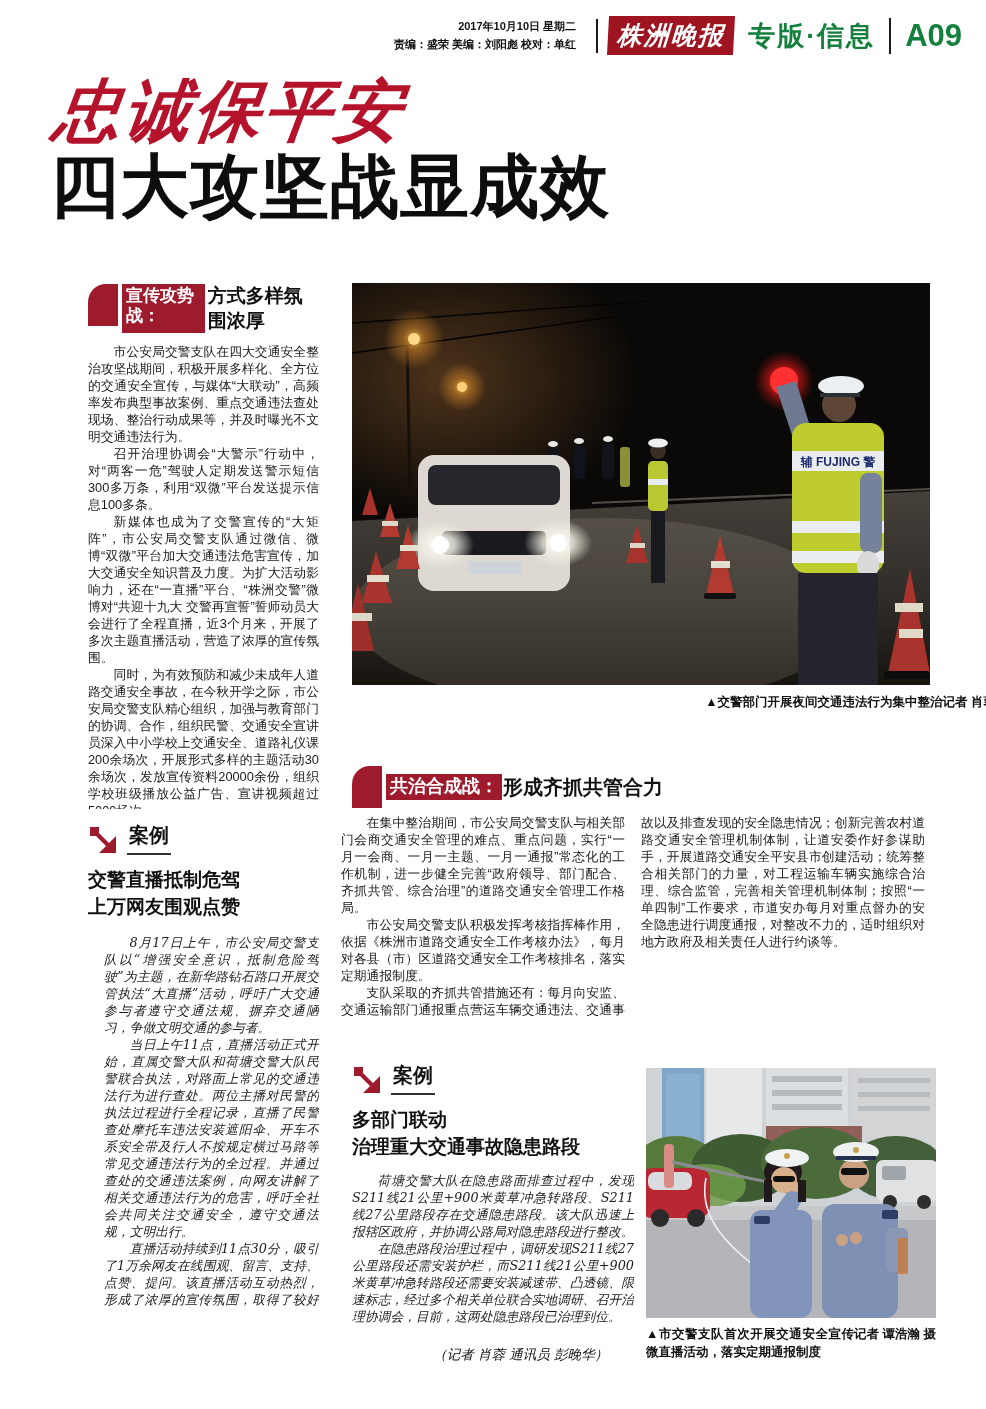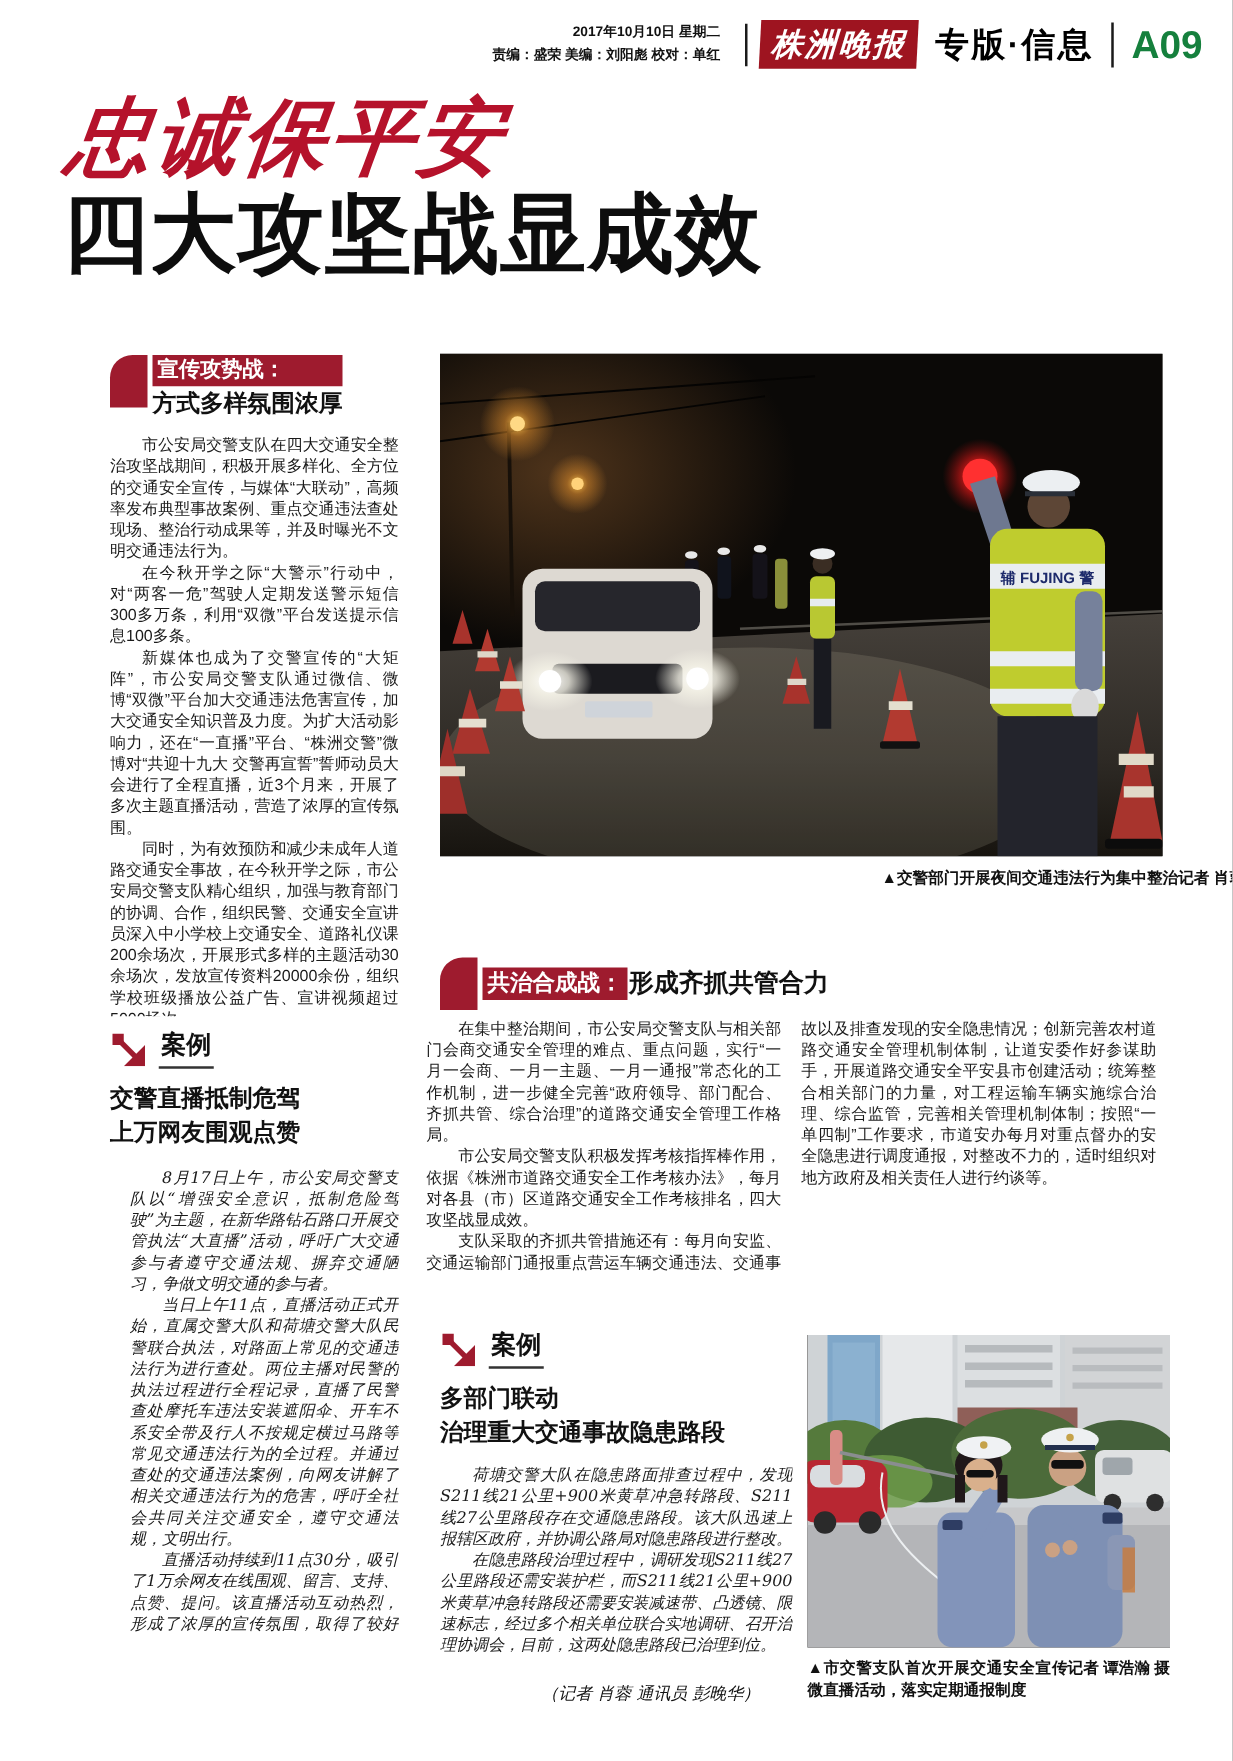--- a/index.html
+++ b/index.html
@@ -13,36 +13,36 @@
   .page{position:relative;width:986px;height:1409px;margin:0 auto;background:#ffffff;
         font-family:"Liberation Sans",sans-serif;color:var(--ink);overflow:hidden;}
 
   
   .hdr{position:absolute;top:16px;right:24px;display:flex;align-items:center;}
   .hdr-meta{text-align:right;font-size:11px;font-weight:bold;line-height:1.55;color:#111;
             padding-right:10px;}
   .hdr-sep{width:2px;height:34px;background:#1a1a1a;margin:0 10px;}
   .masthead{background:var(--masthead-bg);color:#fff;font-weight:bold;font-style:italic;
             font-size:25px;letter-spacing:2px;padding:3px 9px;transform:skewX(-3deg);}
-  .seclabel{font-size:27px;font-weight:bold;color:#000000;margin:0 14px 0 14px;letter-spacing:2px;}
+  .seclabel{font-size:27px;font-weight:bold;color:#15803d;margin:0 14px 0 14px;letter-spacing:2px;}
   .pageno{font-size:31px;font-weight:600;color:#15803d;border-left:2px solid #1a1a1a;padding-left:14px;}
 
   
   .headline{position:absolute;left:50px;top:76px;width:600px;}
   .hl1{color:var(--headline-red);font-size:67px;font-weight:bold;font-style:italic;
        transform:skewX(-7deg);transform-origin:left bottom;letter-spacing:3px;line-height:1.05;}
   .hl2{color:#0d0d0d;font-size:69px;font-weight:bold;letter-spacing:1px;line-height:1.0;margin-top:6px;}
 
   
   .sec-head{display:flex;align-items:flex-start;}
   .mark{width:30px;height:42px;background:var(--accent);border-radius:18px 0 0 0;flex:0 0 30px;}
   .sec-tag{background:var(--accent);color:#fff;font-weight:bold;font-size:17px;
            padding:2px 4px 3px;display:inline-block;line-height:1.2;}
   .sec-sub{font-size:19px;font-weight:bold;color:#111;line-height:1.3;}
-  .stack{margin-left:4px;display:flex;flex-direction:column;gap:3px;}
+  .stack{margin-left:4px;display:flex;gap:3px;}
   .inline-head{display:flex;align-items:center;}
   .inline-head .sec-tag{font-size:18px;}
   .inline-head .sec-sub{font-size:20px;margin-left:1px;}
 
   
   .bodytext p{margin:0;text-indent:2em;font-size:12.8px;line-height:17px;
               text-align:justify;color:var(--ink);}
   .kai p{font-family:"DejaVu Serif",serif;font-style:italic;}
   .leftcol{position:absolute;left:88px;top:284px;width:231px;}
   .leftcol .bodytext{margin-top:10px;height:466px;overflow:hidden;}
@@ -97,21 +97,21 @@
   <div class="leftcol">
     <div class="sec-head">
       <div class="mark"></div>
       <div class="stack">
         <span class="sec-tag">宣传攻势战：</span>
         <span class="sec-sub">方式多样氛围浓厚</span>
       </div>
     </div>
     <div class="bodytext">
       <p>市公安局交警支队在四大交通安全整治攻坚战期间，积极开展多样化、全方位的交通安全宣传，与媒体“大联动”，高频率发布典型事故案例、重点交通违法查处现场、整治行动成果等，并及时曝光不文明交通违法行为。</p>
-      <p>在今秋开学之际“大警示”行动中，对“两客一危”驾驶人定期发送警示短信300多万条，利用“双微”平台发送提示信息100多条。</p>
+      <p>召开治理协调会“大警示”行动中，对“两客一危”驾驶人定期发送警示短信300多万条，利用“双微”平台发送提示信息100多条。</p>
       <p>新媒体也成为了交警宣传的“大矩阵”，市公安局交警支队通过微信、微博“双微”平台加大交通违法危害宣传，加大交通安全知识普及力度。为扩大活动影响力，还在“一直播”平台、“株洲交警”微博对“共迎十九大 交警再宣誓”誓师动员大会进行了全程直播，近3个月来，开展了多次主题直播活动，营造了浓厚的宣传氛围。</p>
       <p>同时，为有效预防和减少未成年人道路交通安全事故，在今秋开学之际，市公安局交警支队精心组织，加强与教育部门的协调、合作，组织民警、交通安全宣讲员深入中小学校上交通安全、道路礼仪课200余场次，开展形式多样的主题活动30余场次，发放宣传资料20000余份，组织学校班级播放公益广告、宣讲视频超过5000场次。</p>
     </div>
   </div>
 
   <div class="case1">
     <div class="case-head">
       <svg width="30" height="28" viewBox="0 0 30 28">
         <polygon points="28,28 28,11 21,18 6,3 3,6 18,21 11,28" fill="#9e1b2e"></polygon>
         <rect x="2" y="2" width="9" height="9" fill="#9e1b2e"></rect>
@@ -249,21 +249,21 @@
   <div class="sec2head">
     <div class="sec-head inline-head">
       <div class="mark"></div>
       <span class="sec-tag" style="margin-left:4px">共治合成战：</span>
       <span class="sec-sub">形成齐抓共管合力</span>
     </div>
   </div>
   <div class="sec2body">
     <div class="bodytext twocol">
       <p>在集中整治期间，市公安局交警支队与相关部门会商交通安全管理的难点、重点问题，实行“一月一会商、一月一主题、一月一通报”常态化的工作机制，进一步健全完善“政府领导、部门配合、齐抓共管、综合治理”的道路交通安全管理工作格局。</p>
-      <p>市公安局交警支队积极发挥考核指挥棒作用，依据《株洲市道路交通安全工作考核办法》，每月对各县（市）区道路交通安全工作考核排名，四大攻坚战显成效。</p>
+      <p>市公安局交警支队积极发挥考核指挥棒作用，依据《株洲市道路交通安全工作考核办法》，每月对各县（市）区道路交通安全工作考核排名，落实定期通报制度。</p>
       <p>支队采取的齐抓共管措施还有：每月向安监、交通运输部门通报重点营运车辆交通违法、交通事故以及排查发现的安全隐患情况；创新完善农村道路交通安全管理机制体制，让道安委作好参谋助手，开展道路交通安全平安县市创建活动；统筹整合相关部门的力量，对工程运输车辆实施综合治理、综合监管，完善相关管理机制体制；按照“一单四制”工作要求，市道安办每月对重点督办的安全隐患进行调度通报，对整改不力的，适时组织对地方政府及相关责任人进行约谈等。</p>
     </div>
   </div>
 
   <div class="case2">
     <div class="case-head">
       <svg width="30" height="28" viewBox="0 0 30 28">
         <polygon points="28,28 28,11 21,18 6,3 3,6 18,21 11,28" fill="#9e1b2e"></polygon>
         <rect x="2" y="2" width="9" height="9" fill="#9e1b2e"></rect>
       </svg>

